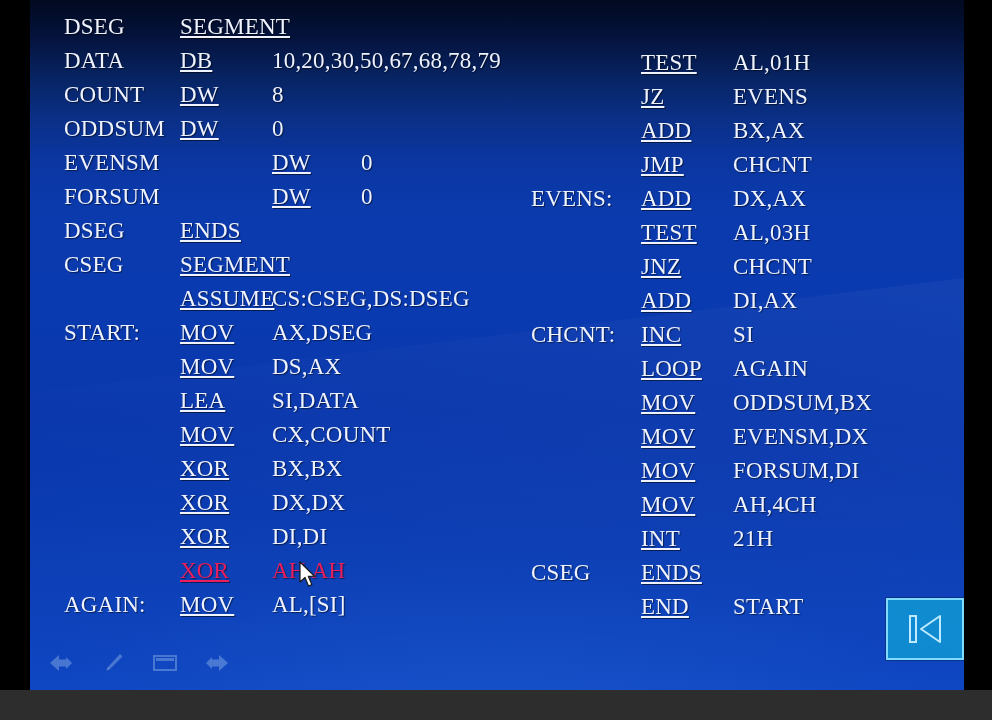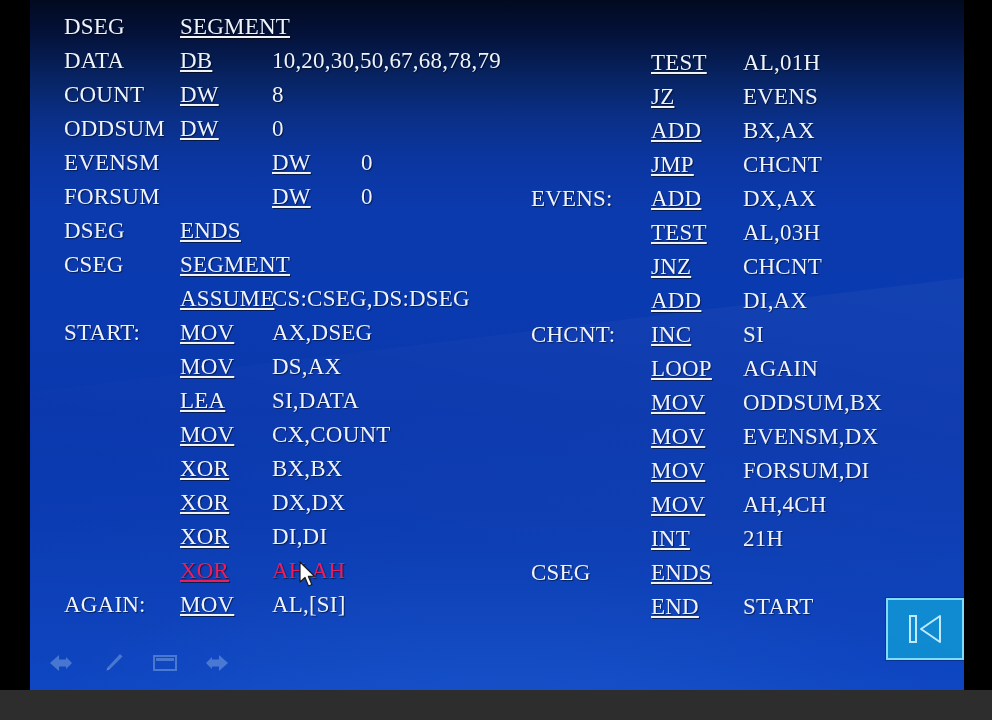--- a/index.html
+++ b/index.html
@@ -92,22 +92,22 @@
     position: absolute;
   }
 
   
   #col-left .cl-op  { left: 124px; }
   #col-left .cl-arg { left: 216px; text-align: right; }
   #col-left .cl-line-wide .cl-op  { left: 216px; }
   #col-left .cl-line-wide .cl-arg { left: 305px; }
 
   
-  #col-right .cl-op  { left: 128px; }
-  #col-right .cl-arg { left: 220px; }
+  #col-right .cl-op  { left: 118px; }
+  #col-right .cl-arg { left: 210px; }
 
   .hl-red {
     color: #ea1e5c;
     text-shadow: 1px 1px 1px rgba(0,0,0,0.5);
   }
 
   
   #slide-toolbar {
     position: absolute;
     left: 16px; bottom: 14px;

